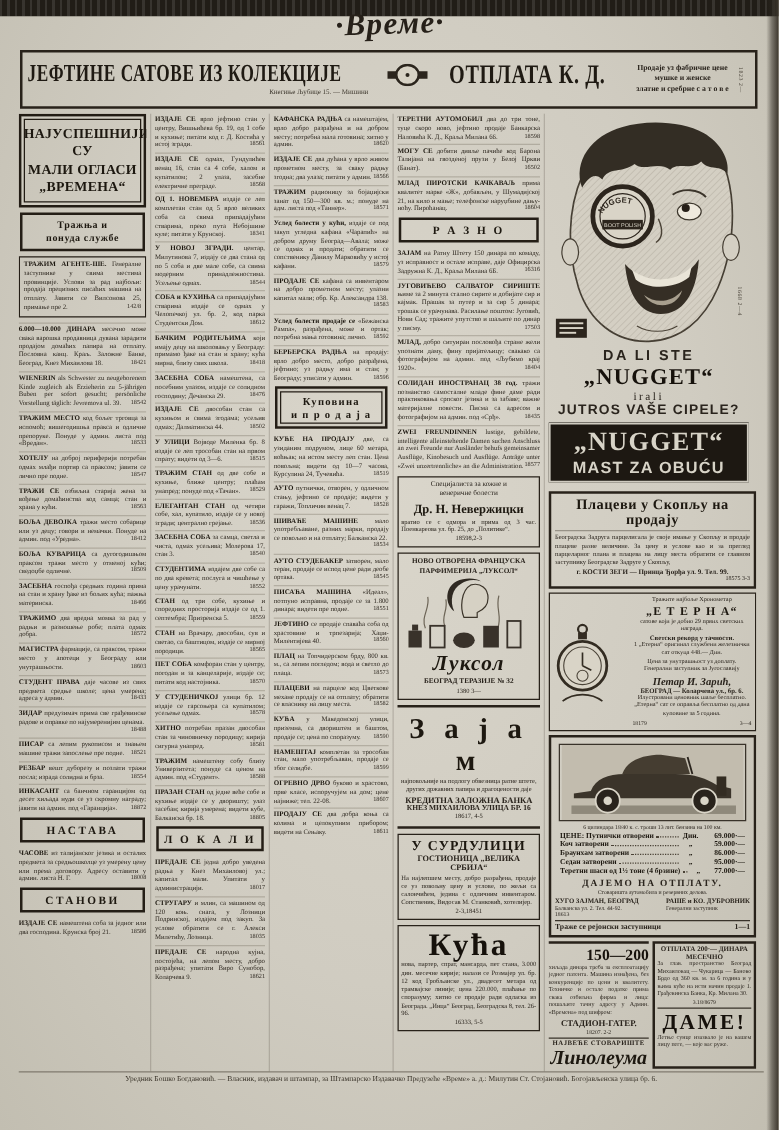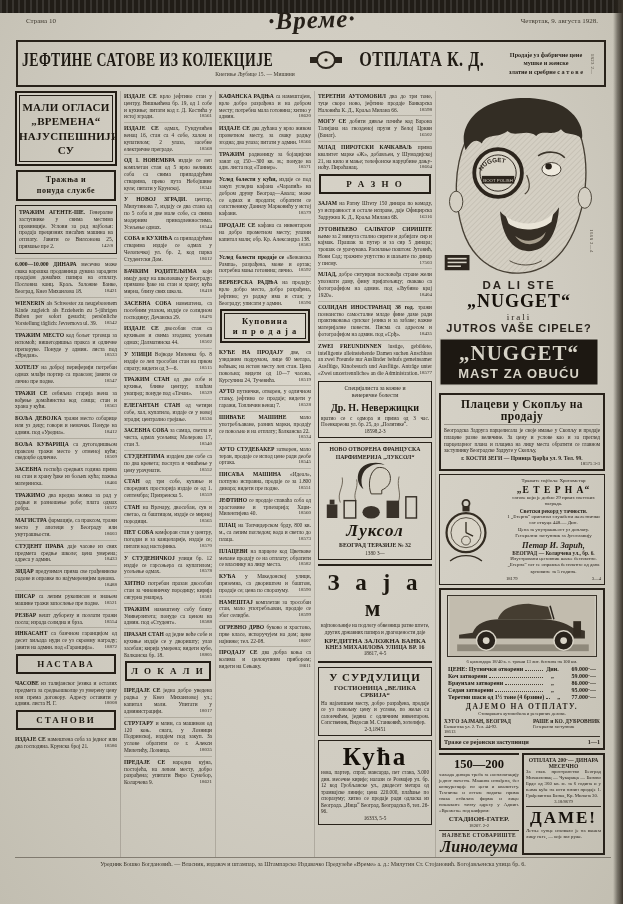--- a/index.html
+++ b/index.html
@@ -87,42 +87,38 @@
   .pv{width:36px;text-align:right}
   .du-offer{font-weight:bold;font-size:7.5px;text-align:center;letter-spacing:1.5px;margin-top:2px}
   .du-note{font-size:4.6px;text-align:center}
   .d2col{display:flex;justify-content:space-between;margin-top:2px;text-align:left}
   .d2col .nm{font-weight:bold;font-size:5.4px}
   .d2col .sm2{font-size:4.6px}
   .du-bottom{display:flex;justify-content:space-between;border-top:1px solid #39332a;margin-top:2px;padding-top:1px;font-weight:bold;font-size:6.2px}
   .bottomrow{display:flex;gap:3px;margin-top:2px}
   .bleft{width:80px;border-top:2px solid #28221a;padding-top:2px}
   .bright{flex:1;border:2px solid #28221a;padding:2px}
-  .big150{font-weight:bold;font-size:12.5px;text-align:center;color:#16110b}
+  .big150{font-weight:bold;font-size:12.5px;text-align:right;color:#16110b}
   .tiny{font-size:4.8px;line-height:1.25;text-align:justify}
   .cipher{font-weight:bold;font-size:7px;text-align:center;margin-top:1px}
   .tinyc{font-size:4.6px;text-align:center}
   .linb{border-top:1px solid #39332a;margin-top:2px;padding-top:1px;text-align:center}
   .lin-top{font-weight:bold;font-size:5.4px;letter-spacing:.4px}
   .lin-script{font-style:italic;font-weight:bold;font-size:16px;color:#1d1810;line-height:1.1}
   .dame{font-weight:bold;font-size:17px;text-align:center;letter-spacing:2px;color:#16110b;border-top:1px solid #39332a;margin-top:2px;padding-top:1px}
   .sab{font-weight:bold;font-size:7px;text-align:center}
   .footer{position:absolute;top:857px;left:15px;width:596px;border-top:1px solid rgba(60,52,42,.5);padding-top:3px;text-align:center;font-size:6px;color:#3a342a}
 </style>
 </head>
 <body>
 
 <div class="page">
   <div class="scan-top"></div>
   <div class="scan-right"></div>
 
-  <div class="header">
-    <span>Страна 10</span>
-    <span>Четвртак, 9. августа 1928.</span>
-  </div>
   <div class="masthead">·Време·</div>
 
   <div class="banner">
     <div class="banner-main">
       <div class="banner-row">
         <span class="banner-title">ЈЕФТИНЕ САТОВЕ ИЗ КОЛЕКЦИЈЕ</span>
         <svg width="34" height="18" viewBox="0 0 34 18">
           <rect x="1" y="6" width="7" height="6" fill="#2b251d"></rect>
           <rect x="26" y="6" width="7" height="6" fill="#2b251d"></rect>
           <ellipse cx="17" cy="9" rx="9" ry="8" fill="#d7d2c5" stroke="#2b251d" stroke-width="2"></ellipse>
@@ -136,22 +132,22 @@
       <span>Продаје уз фабричне цене</span>
       <span>мушке и женске</span>
       <span>златне и сребрне  с а т о в е</span>
     </div>
     <div class="vref">1823 2—</div>
   </div>
 
   <div class="cols">
     <div class="col col1">
         <div class="headline-box">
+          <div>НАЈУСПЕШНИЈИ СУ</div>
           <div>МАЛИ ОГЛАСИ „ВРЕМЕНА“</div>
-          <div>НАЈУСПЕШНИЈИ СУ</div>
         </div>
         <div class="section-box small">
           <div>Тражња и</div>
           <div>понуда службе</div>
         </div>
         <p class="ad boxed"><b class="lead">ТРАЖИМ АГЕНТЕ-ШЕ. </b>Генералне заступнике у свима местима провинције. Услови за рад најбољи: продаја прецизних писаћих машина на отплату. Јавити се Вилсонова 25, примање пре 2. <span class="ref">142/8</span></p>
         <p class="ad"><b class="lead">6.000—10.000 ДИНАРА </b>месечно може свака варошка продавница дувана зарадити продајом домаћих папира на отплату. Пословна канц. Краљ. Заложне Банке, Београд, Кнез Михаилова 18. <span class="ref">18421</span></p>
         <p class="ad"><b class="lead">WIENERIN </b>als Schwester zu neugeborenem Kinde zugleich als Erzieherin zu 5-jährigen Buben per sofort gesucht; persönliche Vorstellung täglich: Jevremova ul. 39. <span class="ref">18542</span></p>
         <p class="ad"><b class="lead">ТРАЖИМ МЕСТО </b>код бољег трговца за испомоћ; вишегодишња пракса и одличне препоруке. Понуде у админ. листа под «Вредан». <span class="ref">18533</span></p>
         <p class="ad"><b class="lead">ХОТЕЛУ </b>на доброј периферији потребан одмах млађи портир са праксом; јавити се лично пре подне. <span class="ref">18547</span></p>

